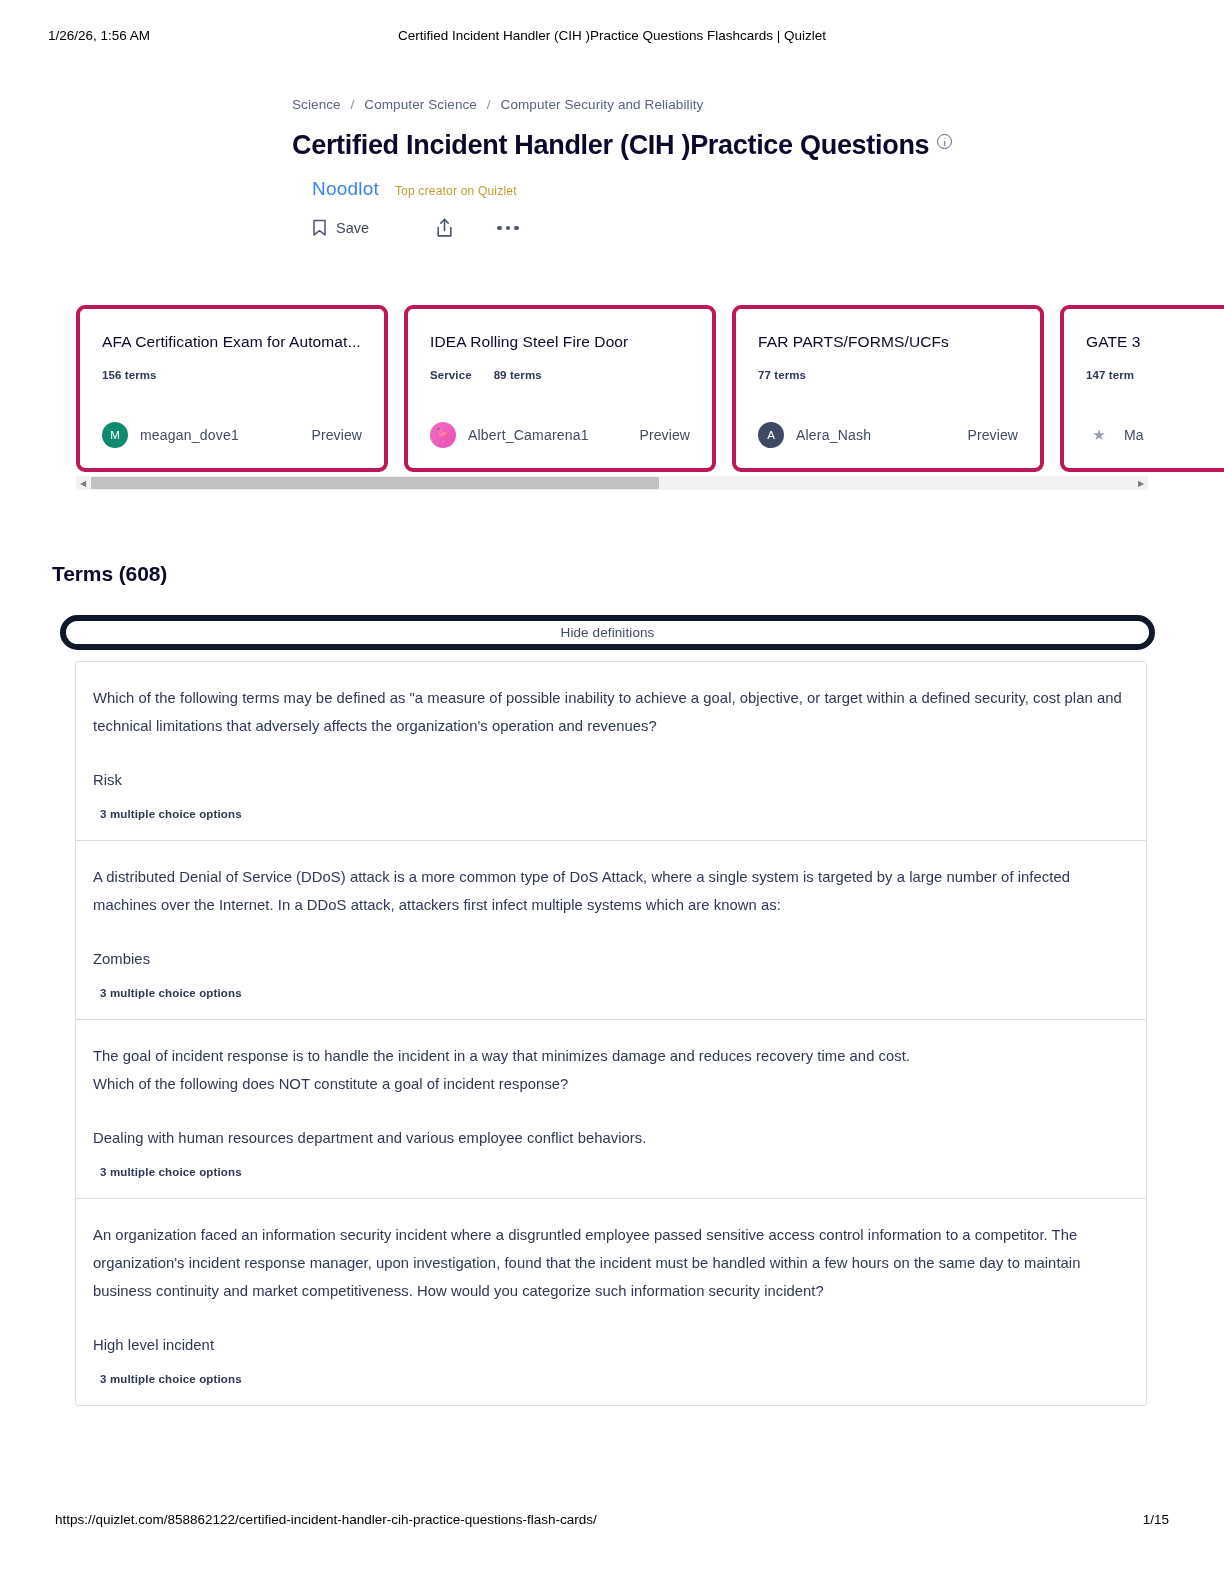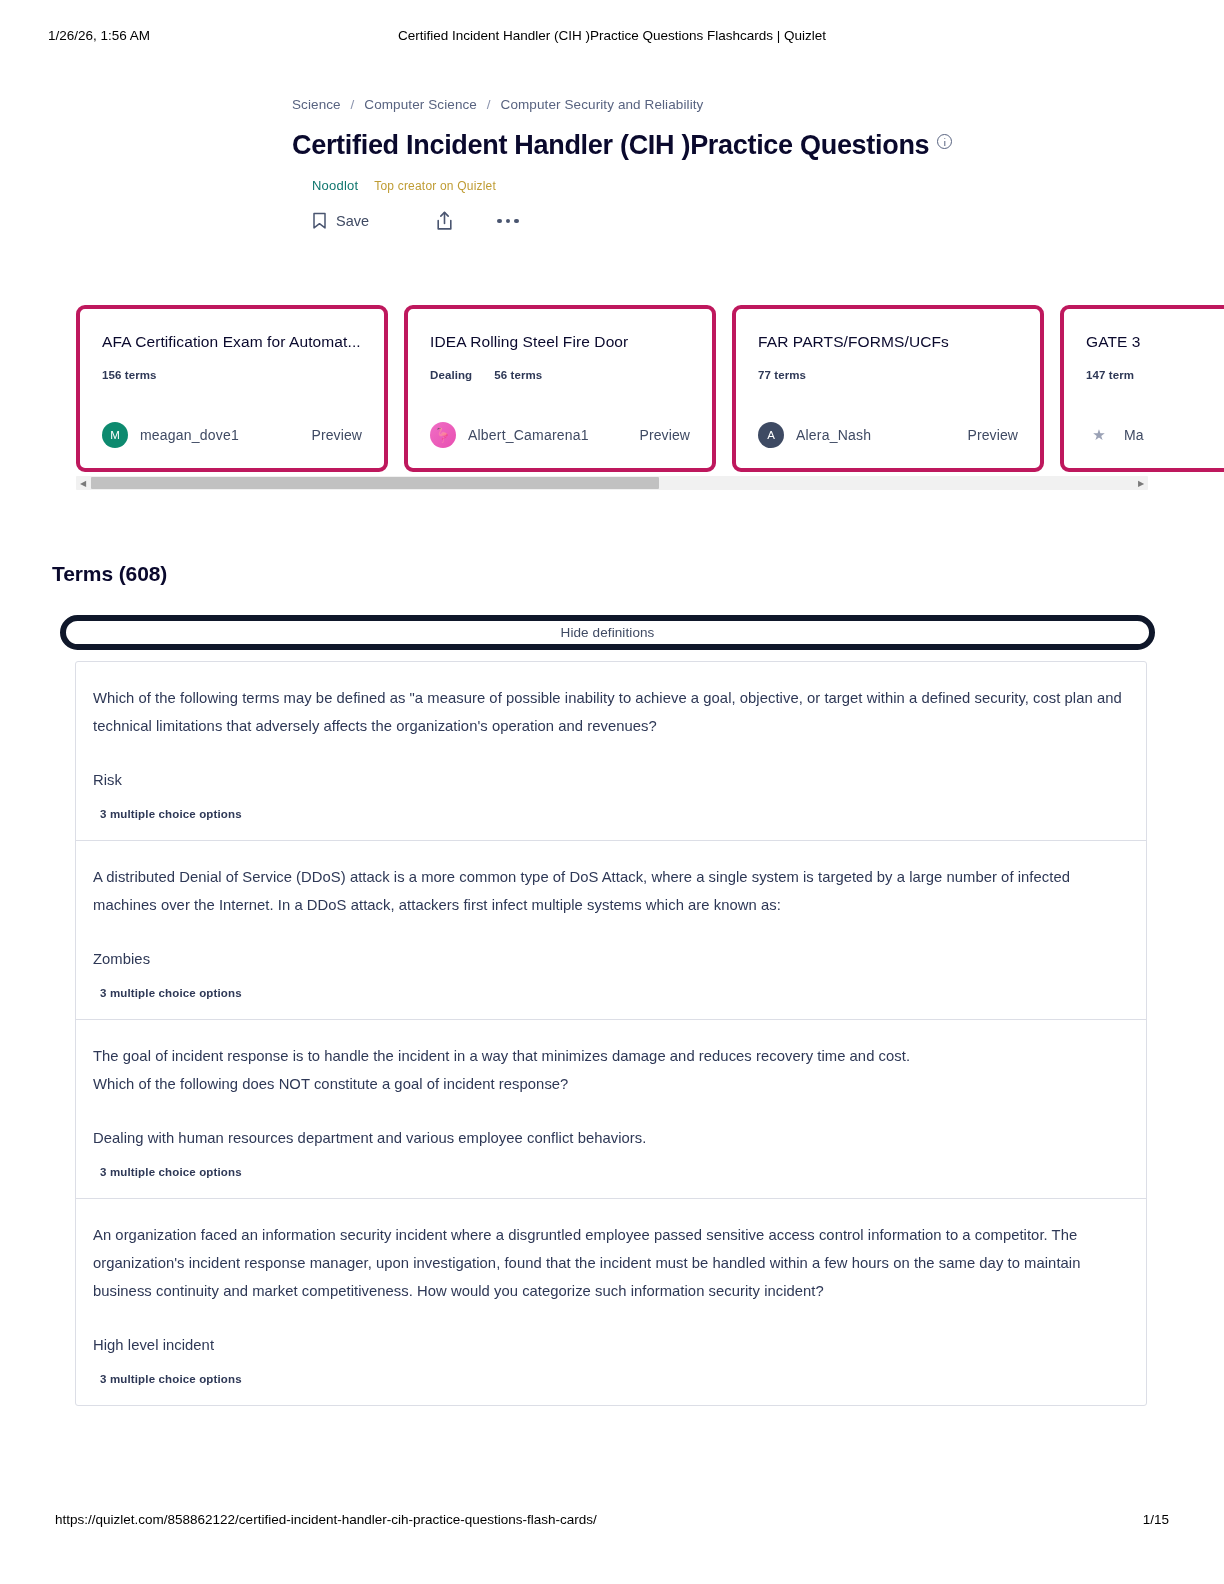--- a/index.html
+++ b/index.html
@@ -104,22 +104,22 @@
   }
 
   .author-row {
     margin-top: 16px;
     margin-left: 20px;
     display: flex;
     align-items: baseline;
     gap: 16px;
   }
   .author-name {
-    font-size: 13px;
-    color: #0f766e;
+    font-size: 19px;
+    color: #3b82f6;
     letter-spacing: .2px;
     text-align: center;
   }
   .author-badge {
     font-size: 12px;
     color: #bf9c33;
     letter-spacing: .2px;
   }
 
   .action-row {
@@ -413,22 +413,22 @@
         <div class="set-card-foot">
           <span class="avatar" style="background:#0d8a6f">M</span>
           <span class="avatar-user">meagan_dove1</span>
           <span class="preview-link">Preview</span>
         </div>
       </div>
 
       <div class="set-card">
         <div class="set-card-title">IDEA Rolling Steel Fire Door</div>
         <div class="set-card-meta">
-          <span>Dealing</span>
-          <span>56 terms</span>
+          <span>Service</span>
+          <span>89 terms</span>
         </div>
         <div class="set-card-foot">
           <span class="avatar avatar-img-bird">
               <span class="bird">🦩</span>
             </span>
           <span class="avatar-user">Albert_Camarena1</span>
           <span class="preview-link">Preview</span>
         </div>
       </div>
 

